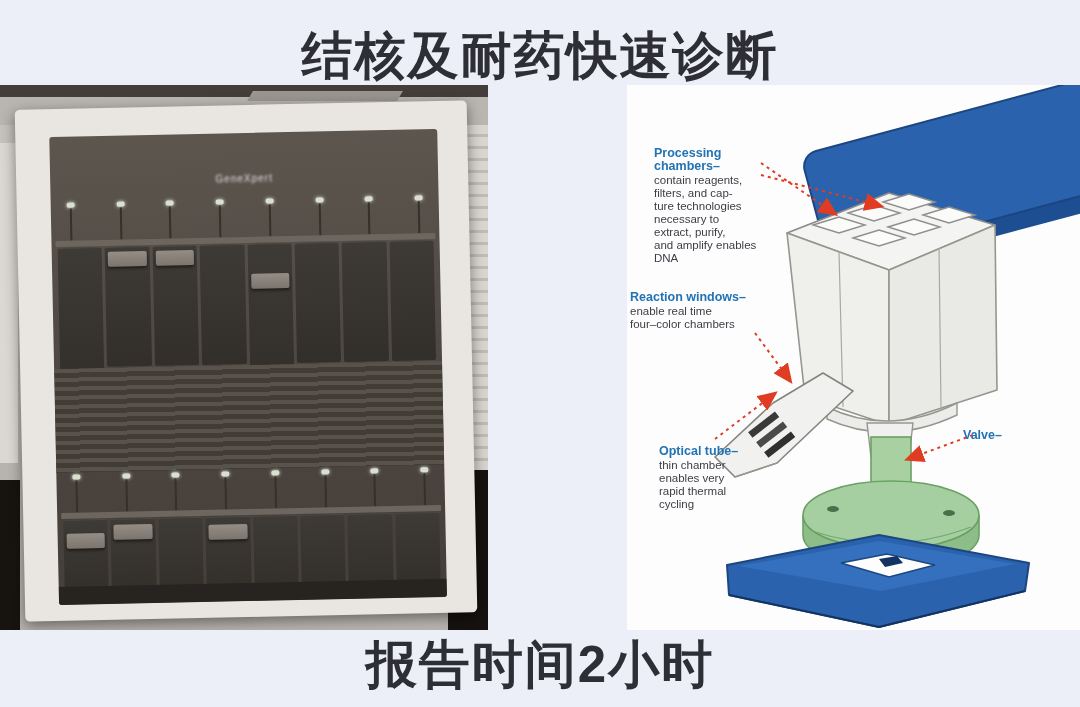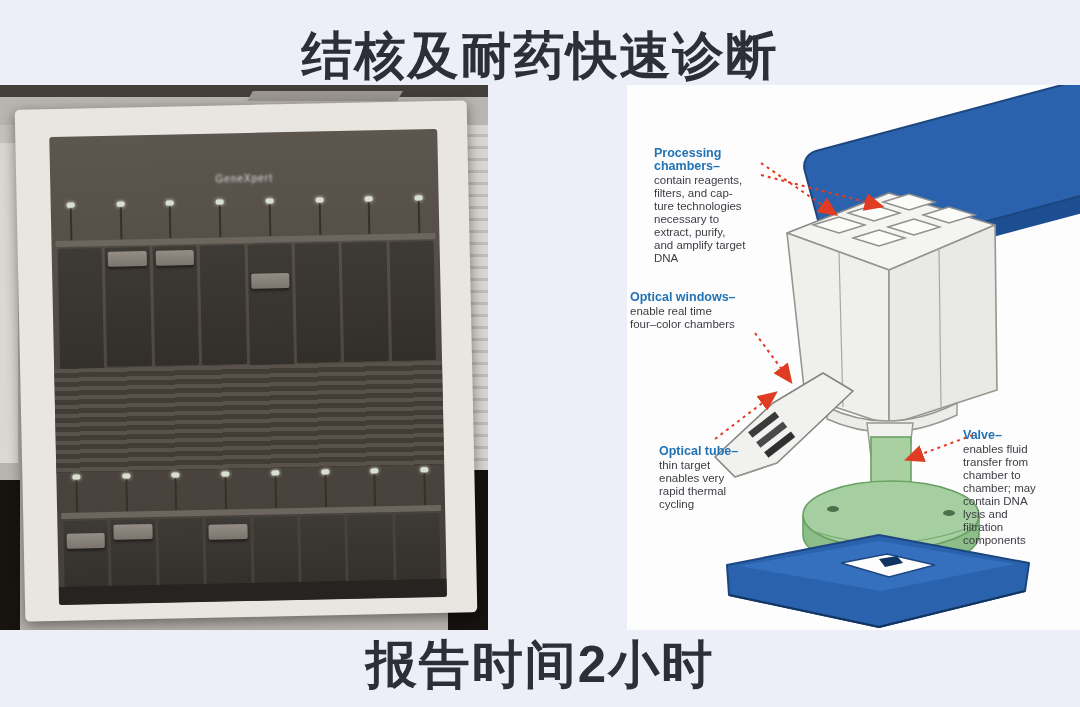--- a/index.html
+++ b/index.html
@@ -286,41 +286,33 @@
   </svg>
 
   <div id="label-processing" class="diagram-label">
     <div class="label-heading">Processing
 chambers–</div>
     <div class="label-body">contain reagents,
 filters, and cap-
 ture technologies
 necessary to
 extract, purify,
-and amplify target
+and amplify enables
 DNA</div>
   </div>
   <div id="label-optical" class="diagram-label">
-    <div class="label-heading">Optical windows–</div>
+    <div class="label-heading">Reaction windows–</div>
     <div class="label-body">enable real time
 four–color chambers</div>
   </div>
   <div id="label-reaction" class="diagram-label">
     <div class="label-heading">Optical tube–</div>
-    <div class="label-body">thin target
+    <div class="label-body">thin chamber
 enables very
 rapid thermal
 cycling</div>
   </div>
   <div id="label-valve" class="diagram-label">
     <div class="label-heading">Valve–</div>
-    <div class="label-body">enables fluid
-transfer from
-chamber to
-chamber; may
-contain DNA
-lysis and
-filtration
-components</div>
   </div>
 </div>
 
 <div id="footer" class="big-caption">报告时间2小时</div>
 
 </body></html>

